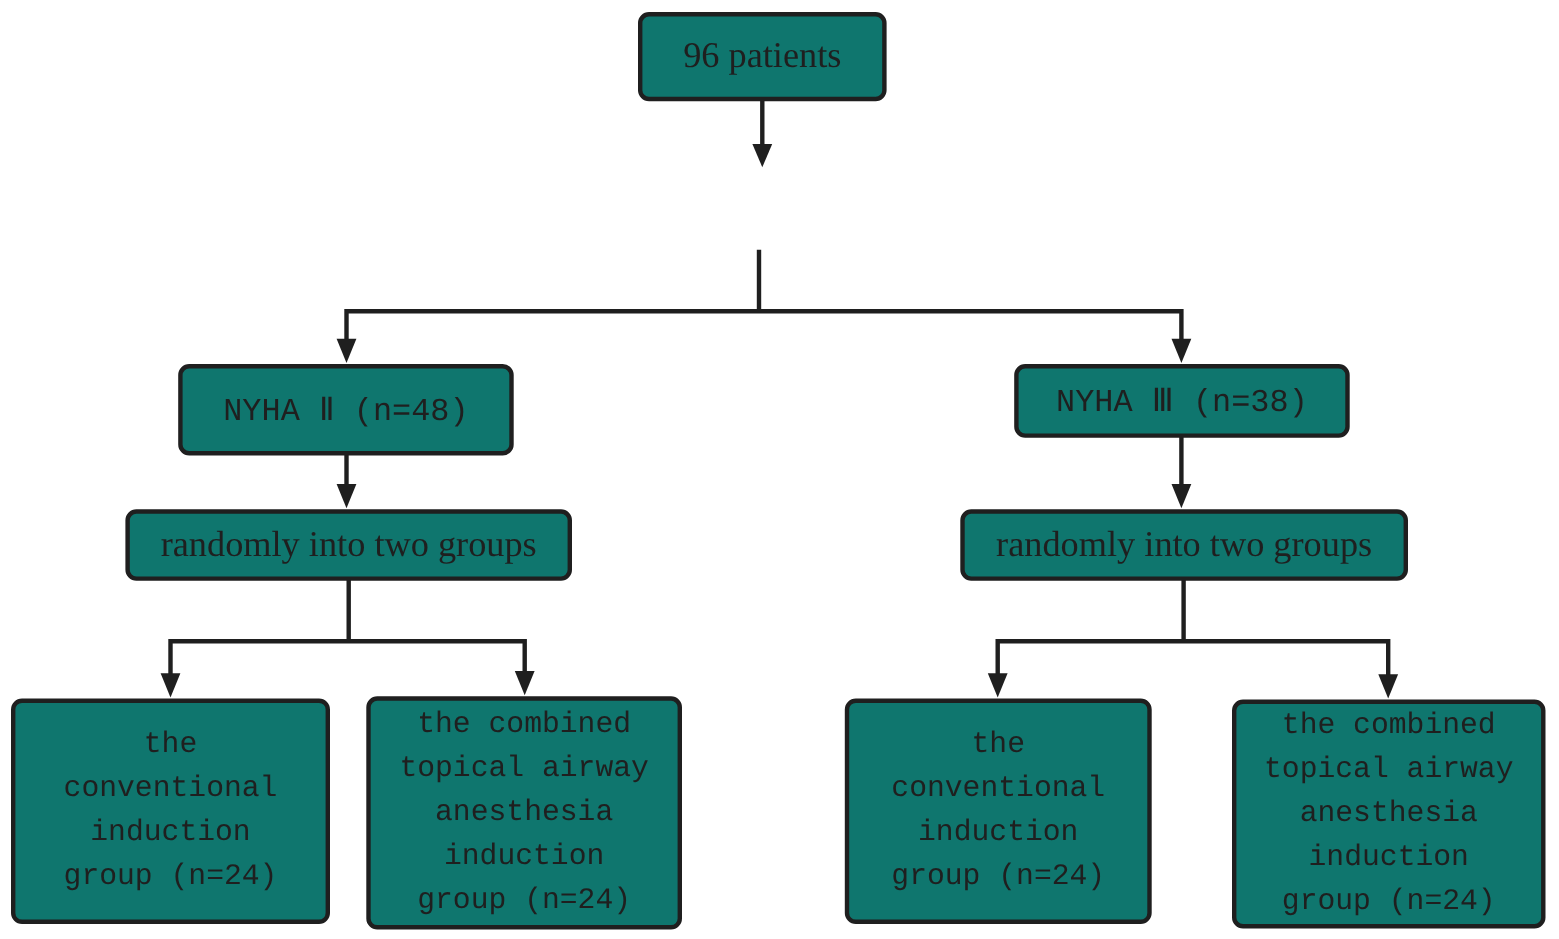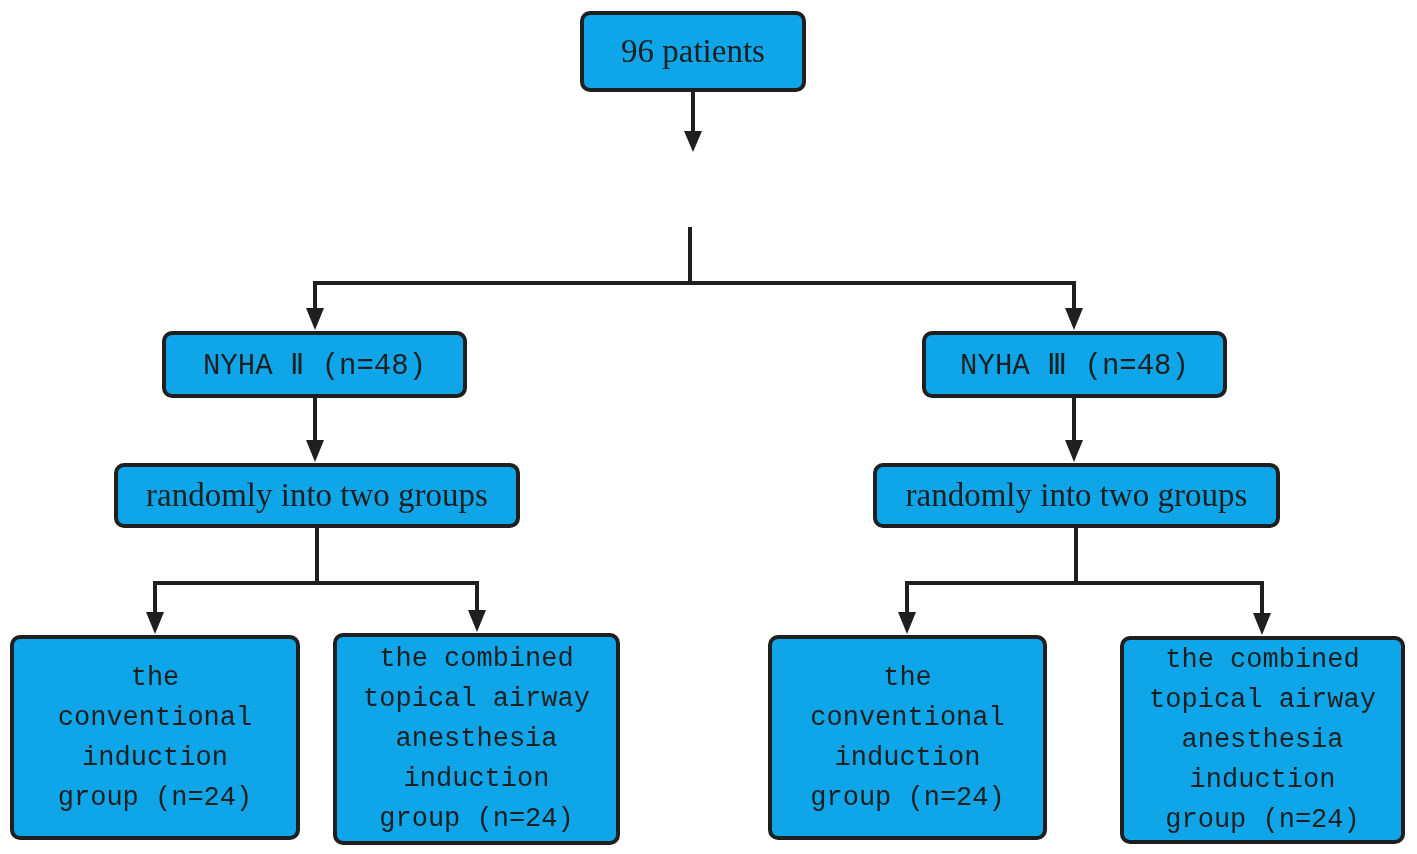--- a/index.html
+++ b/index.html
@@ -17,21 +17,21 @@
   .connectors {
     position: absolute;
     left: 0;
     top: 0;
     z-index: 1;
   }
   .node {
     position: absolute;
     z-index: 2;
     box-sizing: border-box;
-    background: #0ea5e9;
+    background: #0f766e;
     border: 4px solid #1f1f1f;
     border-radius: 10px;
     display: flex;
     flex-direction: column;
     align-items: center;
     justify-content: center;
     text-align: center;
     color: #1f1f1f;
   }
   .serif {
@@ -46,21 +46,21 @@
   .zone-label {
     font-size: 29px;
   }
   .group-box .line {
     font-size: 27px;
     line-height: 40px;
   }
   
   .n-root      { left: 580px;  top: 11px;  width: 226px; height: 81px;  }
   .n-classify  { left: 314px;  top: 153px; width: 752px; height: 76px;  }
-  .n-zone-l    { left: 162px;  top: 331px; width: 305px; height: 67px;  }
+  .n-zone-l    { left: 162px;  top: 331px; width: 305px; height: 83px;  }
   .n-zone-r    { left: 922px;  top: 331px; width: 305px; height: 67px;  }
   .n-rand-l    { left: 114px;  top: 463px; width: 406px; height: 65px;  }
   .n-rand-r    { left: 873px;  top: 463px; width: 407px; height: 65px;  }
   .n-grp-l0    { left: 10px;   top: 635px; width: 290px; height: 205px; }
   .n-grp-l1    { left: 333px;  top: 633px; width: 287px; height: 212px; }
   .n-grp-r0    { left: 768px;  top: 635px; width: 279px; height: 205px; }
   .n-grp-r1    { left: 1120px; top: 636px; width: 285px; height: 208px; }
 </style>
 </head>
 <body>
@@ -106,21 +106,21 @@
   <div class="node serif n-root">
     <span>96 patients</span>
   </div>
 
 
   <div class="node mono zone-label n-zone-l">
     <span>NYHA Ⅱ (n=48)</span>
   </div>
 
   <div class="node mono zone-label n-zone-r">
-    <span>NYHA Ⅲ (n=48)</span>
+    <span>NYHA Ⅲ (n=38)</span>
   </div>
 
   <div class="node serif n-rand-l">
     <span>randomly into two groups</span>
   </div>
 
   <div class="node serif n-rand-r">
     <span>randomly into two groups</span>
   </div>
 

